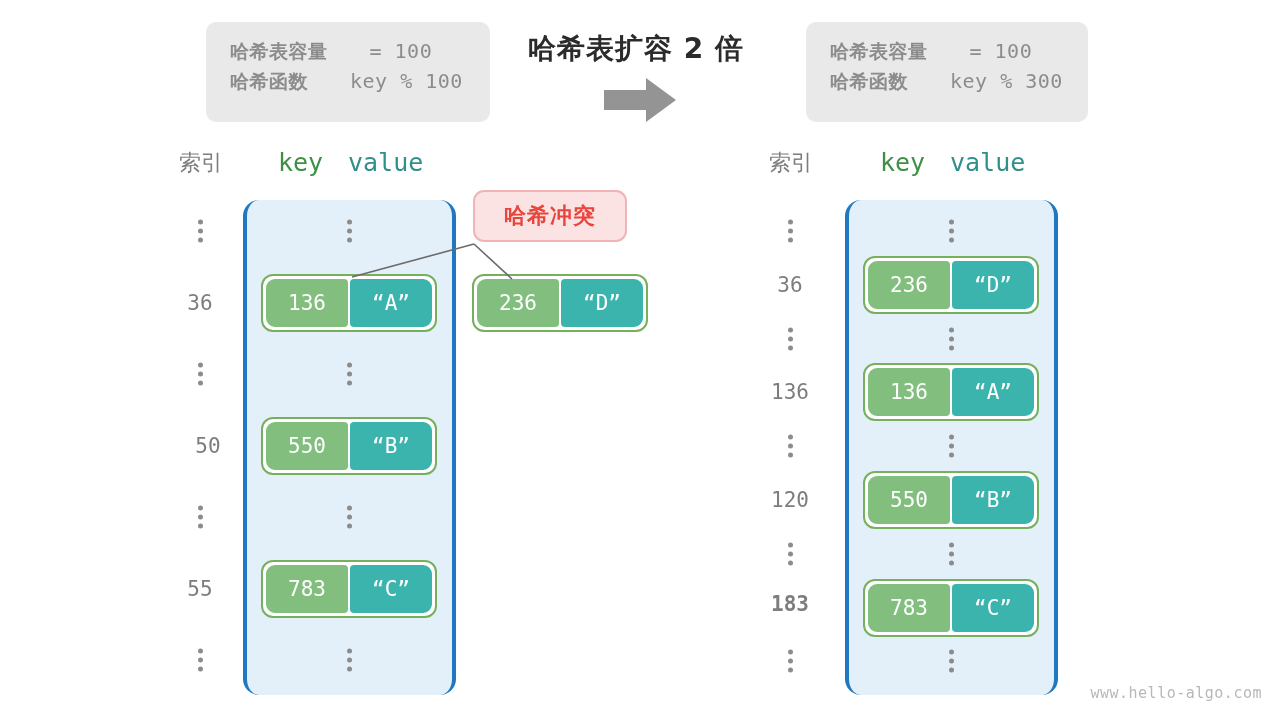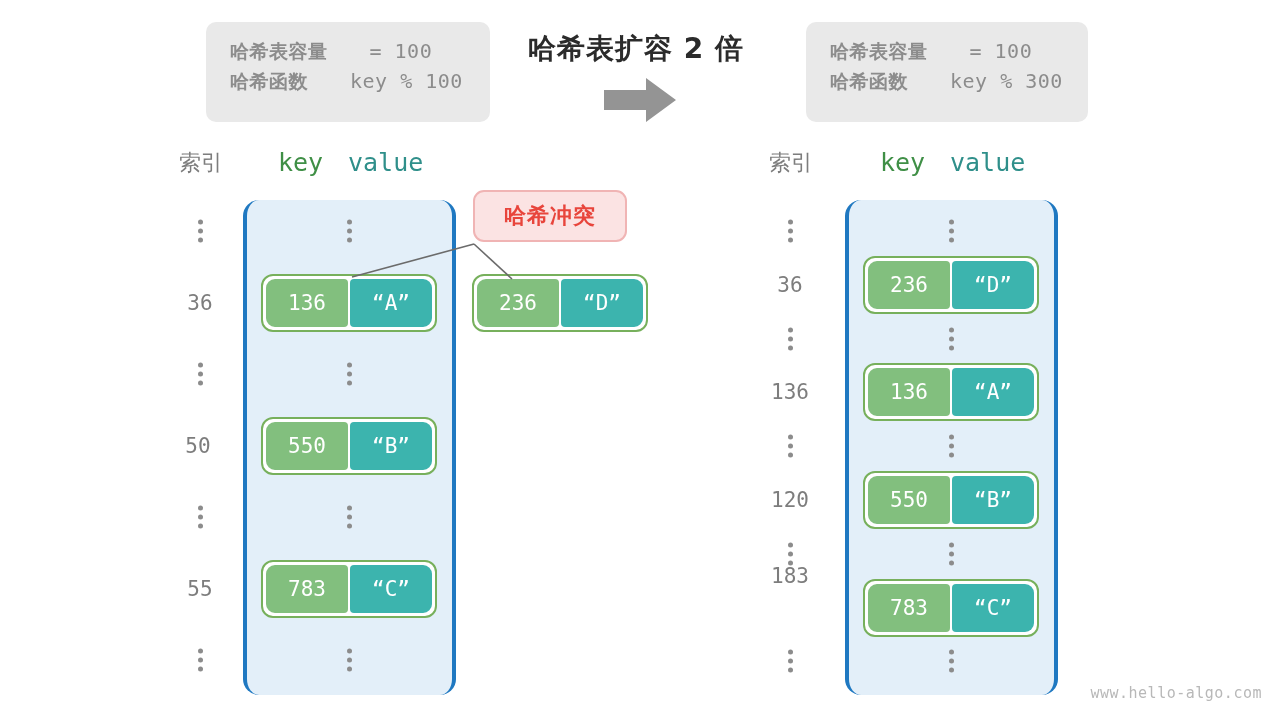--- a/index.html
+++ b/index.html
@@ -240,21 +240,21 @@
       <i></i>
       <i></i>
       <i></i>
     </div>
     <div class="idx" style="left: 165px; top: 302.5px;">36</div>
     <div class="dots" style="left: 200px; top: 374px;">
       <i></i>
       <i></i>
       <i></i>
     </div>
-    <div class="idx" style="left: 163px; top: 445.5px;">50</div>
+    <div class="idx" style="left: 173px; top: 445.5px;">50</div>
     <div class="dots" style="left: 200px; top: 517px;">
       <i></i>
       <i></i>
       <i></i>
     </div>
     <div class="idx" style="left: 165px; top: 588.5px;">55</div>
     <div class="dots" style="left: 200px; top: 660px;">
       <i></i>
       <i></i>
       <i></i>
@@ -320,21 +320,21 @@
       <i></i>
       <i></i>
       <i></i>
     </div>
     <div class="idx" style="left: 755px; top: 500px;">120</div>
     <div class="dots" style="left: 790px; top: 553.8px;">
       <i></i>
       <i></i>
       <i></i>
     </div>
-    <div class="idx" style="left: 755px; top: 576px;">183</div>
+    <div class="idx" style="left: 755px; top: 604px; font-weight: bold;">183</div>
     <div class="dots" style="left: 790px; top: 661.4px;">
       <i></i>
       <i></i>
       <i></i>
     </div>
   </div>
 <div id="right-cells">
     <div class="dots" style="left: 951px; top: 231px;">
       <i></i>
       <i></i>

